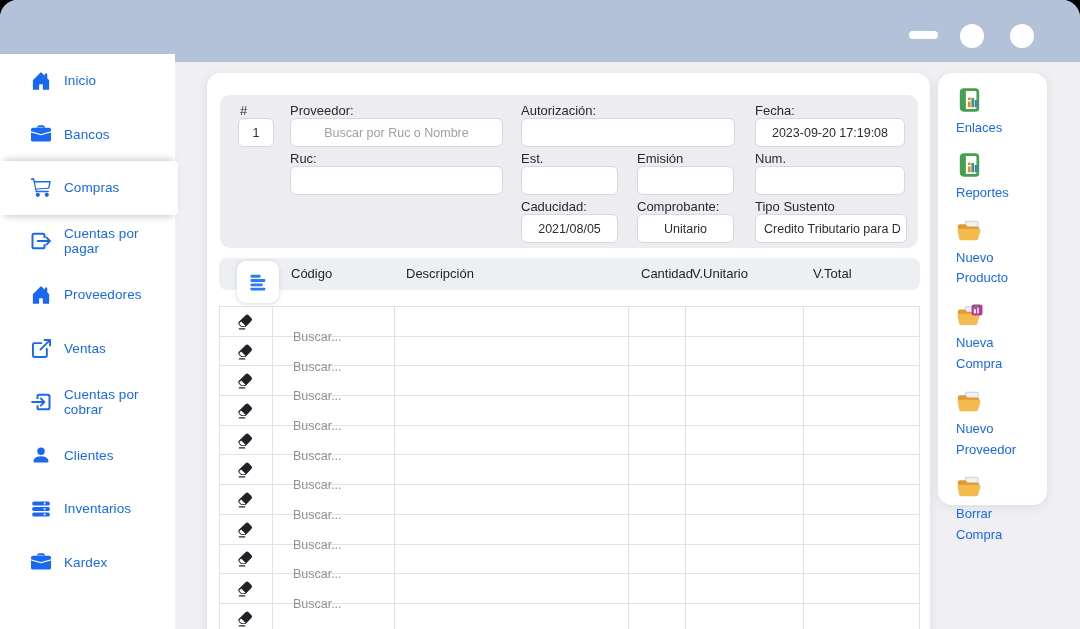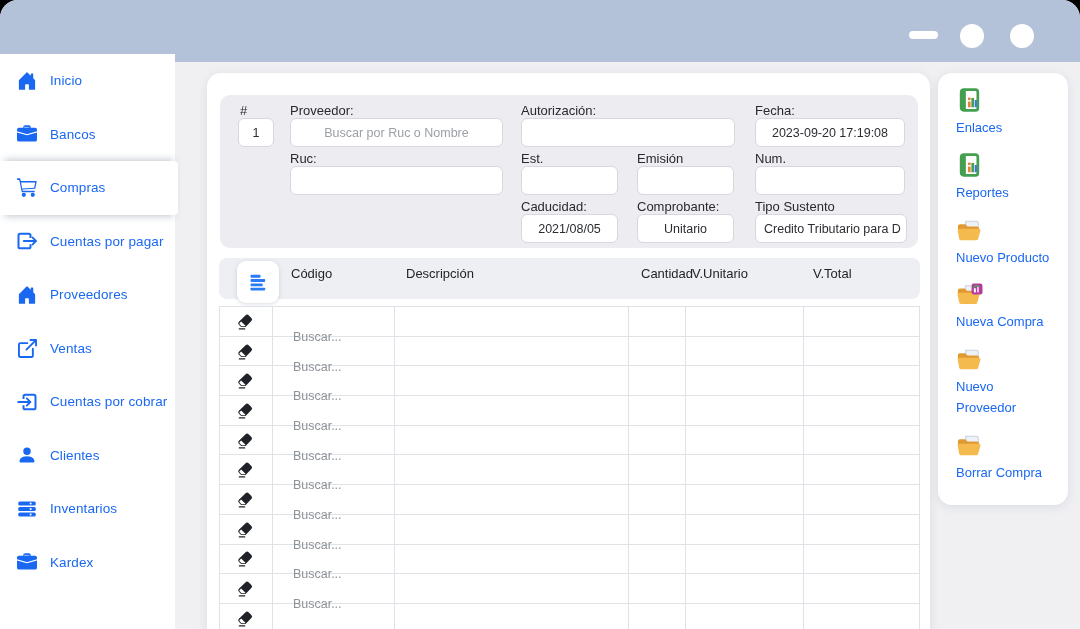--- a/index.html
+++ b/index.html
@@ -13,21 +13,21 @@
   .tb-dash { position:absolute; left:909px; top:31px; width:29px; height:8px;
              border-radius:4px; background:#fff; cursor:pointer; }
   .tb-circle { position:absolute; top:24px; width:24px; height:24px;
                border-radius:50%; background:#fff; cursor:pointer; }
   .tb-c1 { left:960px; } .tb-c2 { left:1010px; }
 
   
   .app { display:flex; height:567px; }
   .sidebar { width:175px; background:#fff; flex:0 0 175px; position:relative; z-index:1; }
   .nav { margin-top:-8px; }
-  .nav-item { height:53.5px; display:flex; align-items:center; padding-left:16px;
+  .nav-item { height:53.5px; display:flex; align-items:center; padding-left:30px;
               cursor:pointer; background:#fff; }
   .nav-item .ni-icon { width:22px; height:22px; flex:0 0 22px; display:flex;
                        align-items:center; justify-content:center; }
   .nav-item .ni-label { margin-left:12px; font-size:13.5px; color:#1a68f2; letter-spacing:.1px; }
   .nav-item.active { width:178px; border-radius:0 4px 4px 0; position:relative; z-index:2;
       box-shadow:0 -6px 7px -5px rgba(110,120,140,.45), 0 6px 7px -5px rgba(110,120,140,.45); }
 
   .content { flex:1; position:relative; background:#f0f0f3; }
 
   
@@ -40,42 +40,42 @@
                 background:#ededf1; border-radius:10px; }
   .fl { position:absolute; font-size:13px; color:#27292d; white-space:nowrap; }
   .fi { position:absolute; height:29px; background:#fff; border:1px solid #d6d8de;
         border-radius:6px; font-size:12.5px; color:#2b2d31; display:flex;
         align-items:center; justify-content:center; overflow:hidden; white-space:nowrap; }
   input.fi { display:block; text-align:center; outline:none;border-radius:6px; }
   input.fi::placeholder { color:#9ba1a9; }
   .fi.txt-left { justify-content:flex-start; padding-left:8px; }
 
   
-  .grid-head { position:absolute; left:12px; top:185px; width:701px; height:41px;
+  .grid-head { position:absolute; left:12px; top:185px; width:701px; height:32px;
                background:#edeff3; border-radius:8px; }
   .gh-btn { position:absolute; left:18px; top:3px; width:42px; height:42px; background:#fff;
             border:none; border-radius:9px; box-shadow:0 1px 4px rgba(140,148,165,.35);
             display:flex; align-items:center; justify-content:center; cursor:pointer; }
   .gh-col { position:absolute; top:8px; font-size:13px; color:#212529; white-space:nowrap; }
 
   
   .grid-body { position:absolute; left:12px; top:233px; width:701px;
                border-top:1px solid #dfe2e7; border-left:1px solid #dfe2e7; }
   .trow { display:flex; height:29.7px; background:#fff; }
   .tcell { border-right:1px solid #dfe2e7; border-bottom:1px solid #dfe2e7;
            height:100%; display:flex; align-items:center; }
   .c0 { width:53px; justify-content:center; cursor:pointer; }
   .c1 { width:122px; } .c2 { width:235px; } .c3 { width:57px; } .c4 { width:118px; } .c5 { width:116px; }
   .cell-input { width:100%; height:100%; border:none; outline:none; font-size:12.5px;
                 padding-left:20px; color:#2b2d31; background:transparent;
                 font-family:"Liberation Sans", sans-serif;margin-top:31px; }
   .cell-input::placeholder { color:#8d9298; }
 
   
-  .right-card { position:absolute; left:763px; top:11px; width:130px; height:432px;
+  .right-card { position:absolute; left:763px; top:11px; width:109px; height:432px;
                 background:#fff; border-radius:14px;
                 box-shadow:0 2px 10px rgba(140,148,165,.22); padding:15px 14px 0 18px; }
   .qa-item { margin-bottom:14px; cursor:pointer; }
   .qa-icon { width:27px; height:25px; display:block; }
   .qa-label { margin-top:5px; font-size:13px; color:#1a68f2; line-height:1.6; max-width:96px; }
 </style>
 </head>
 <body>
 
 <svg width="0" height="0" style="position:absolute">

